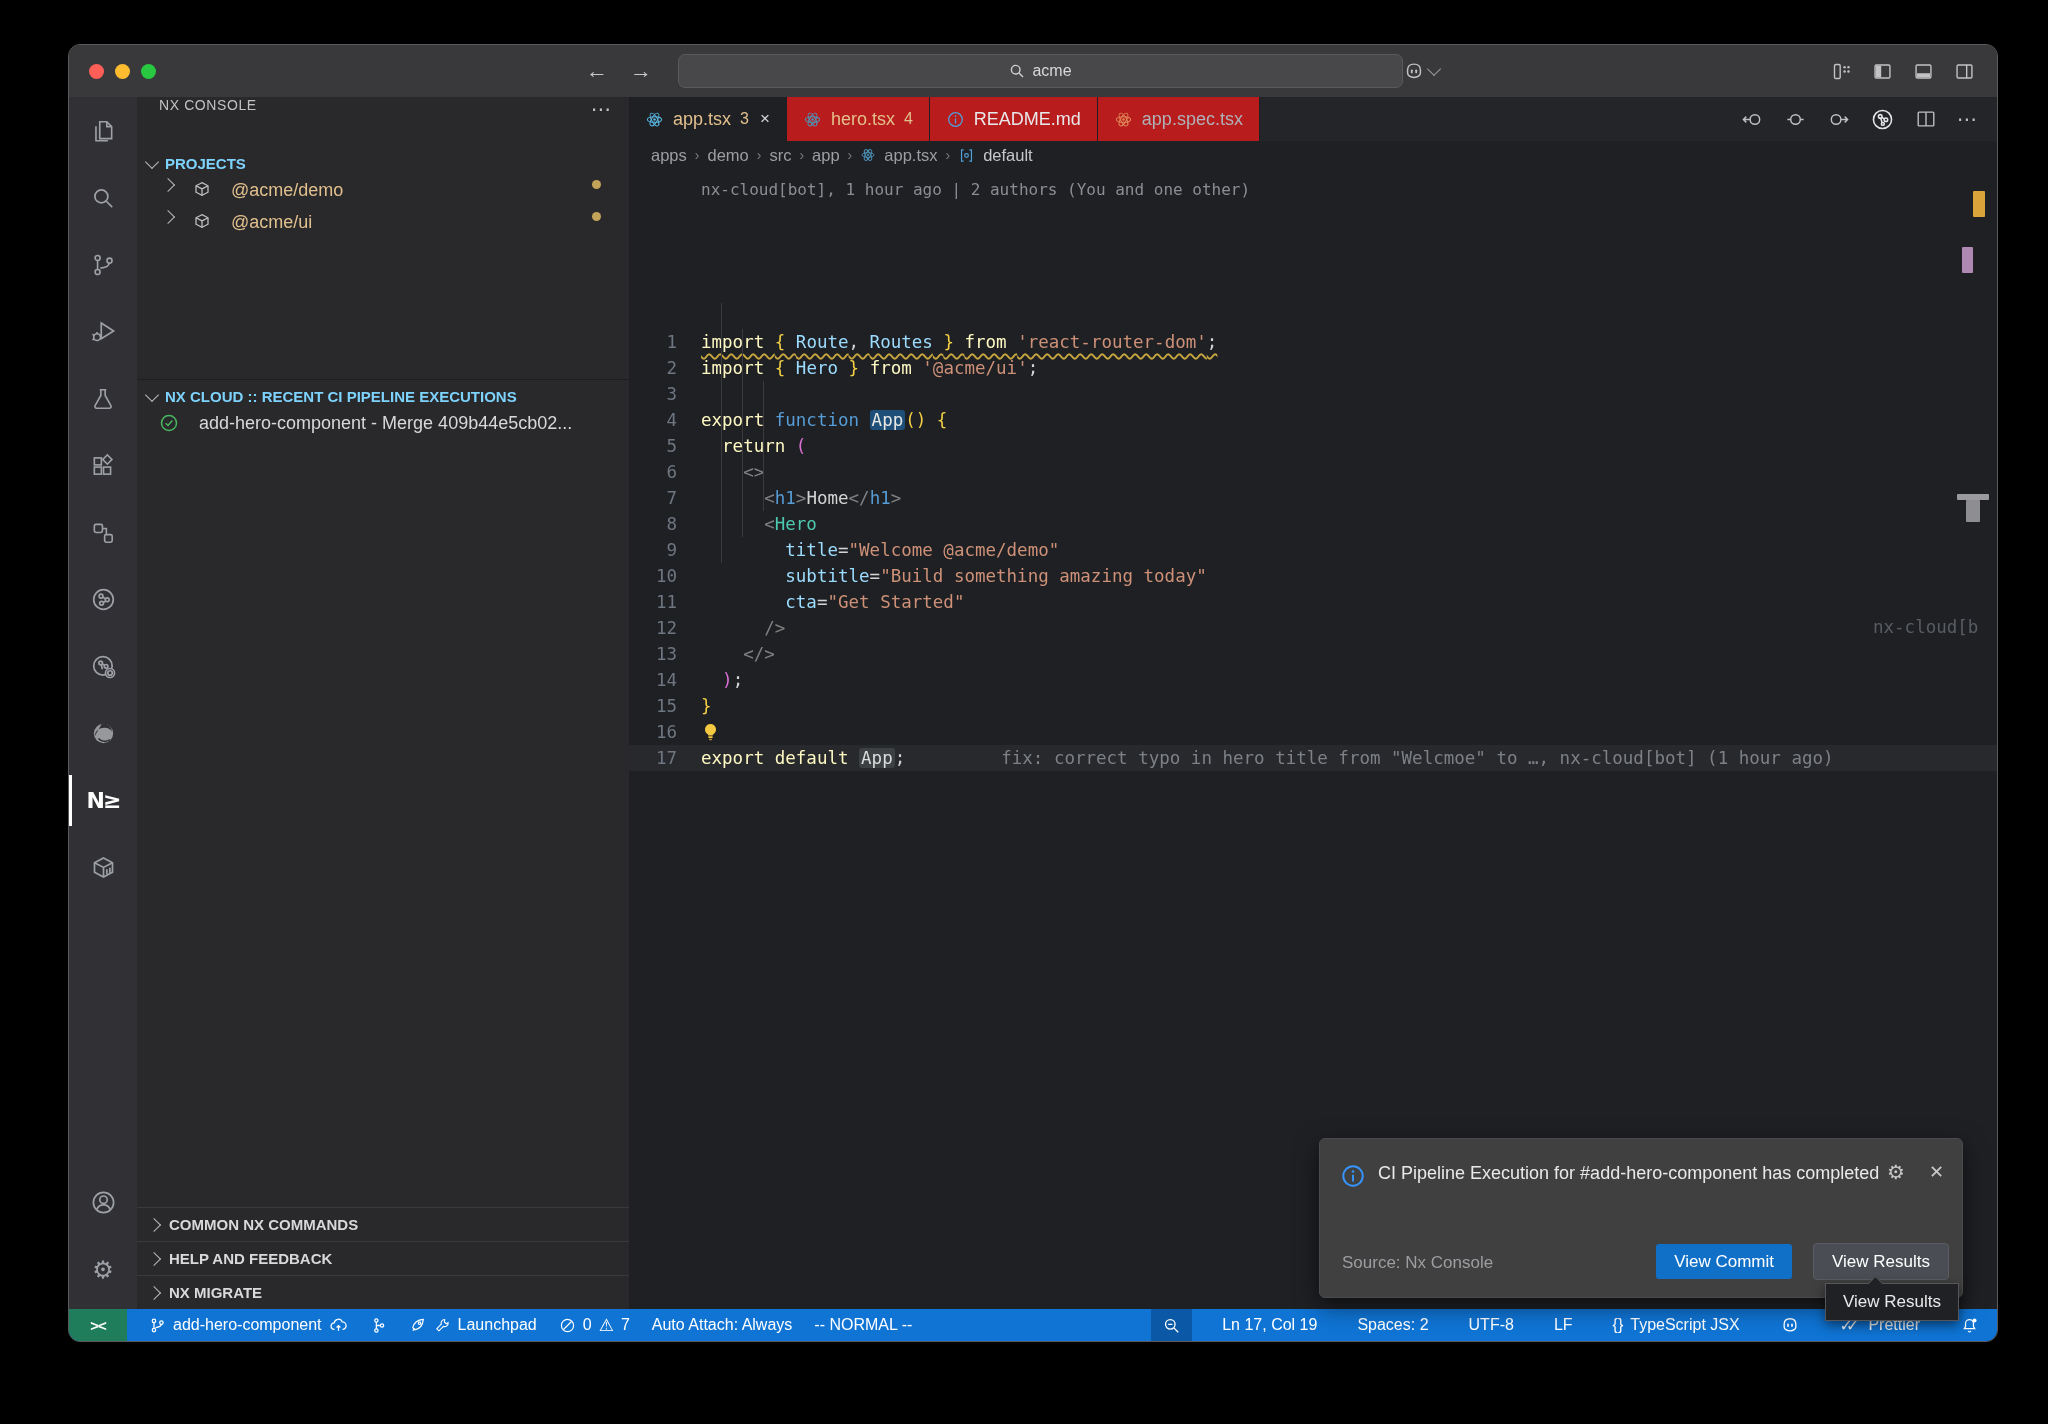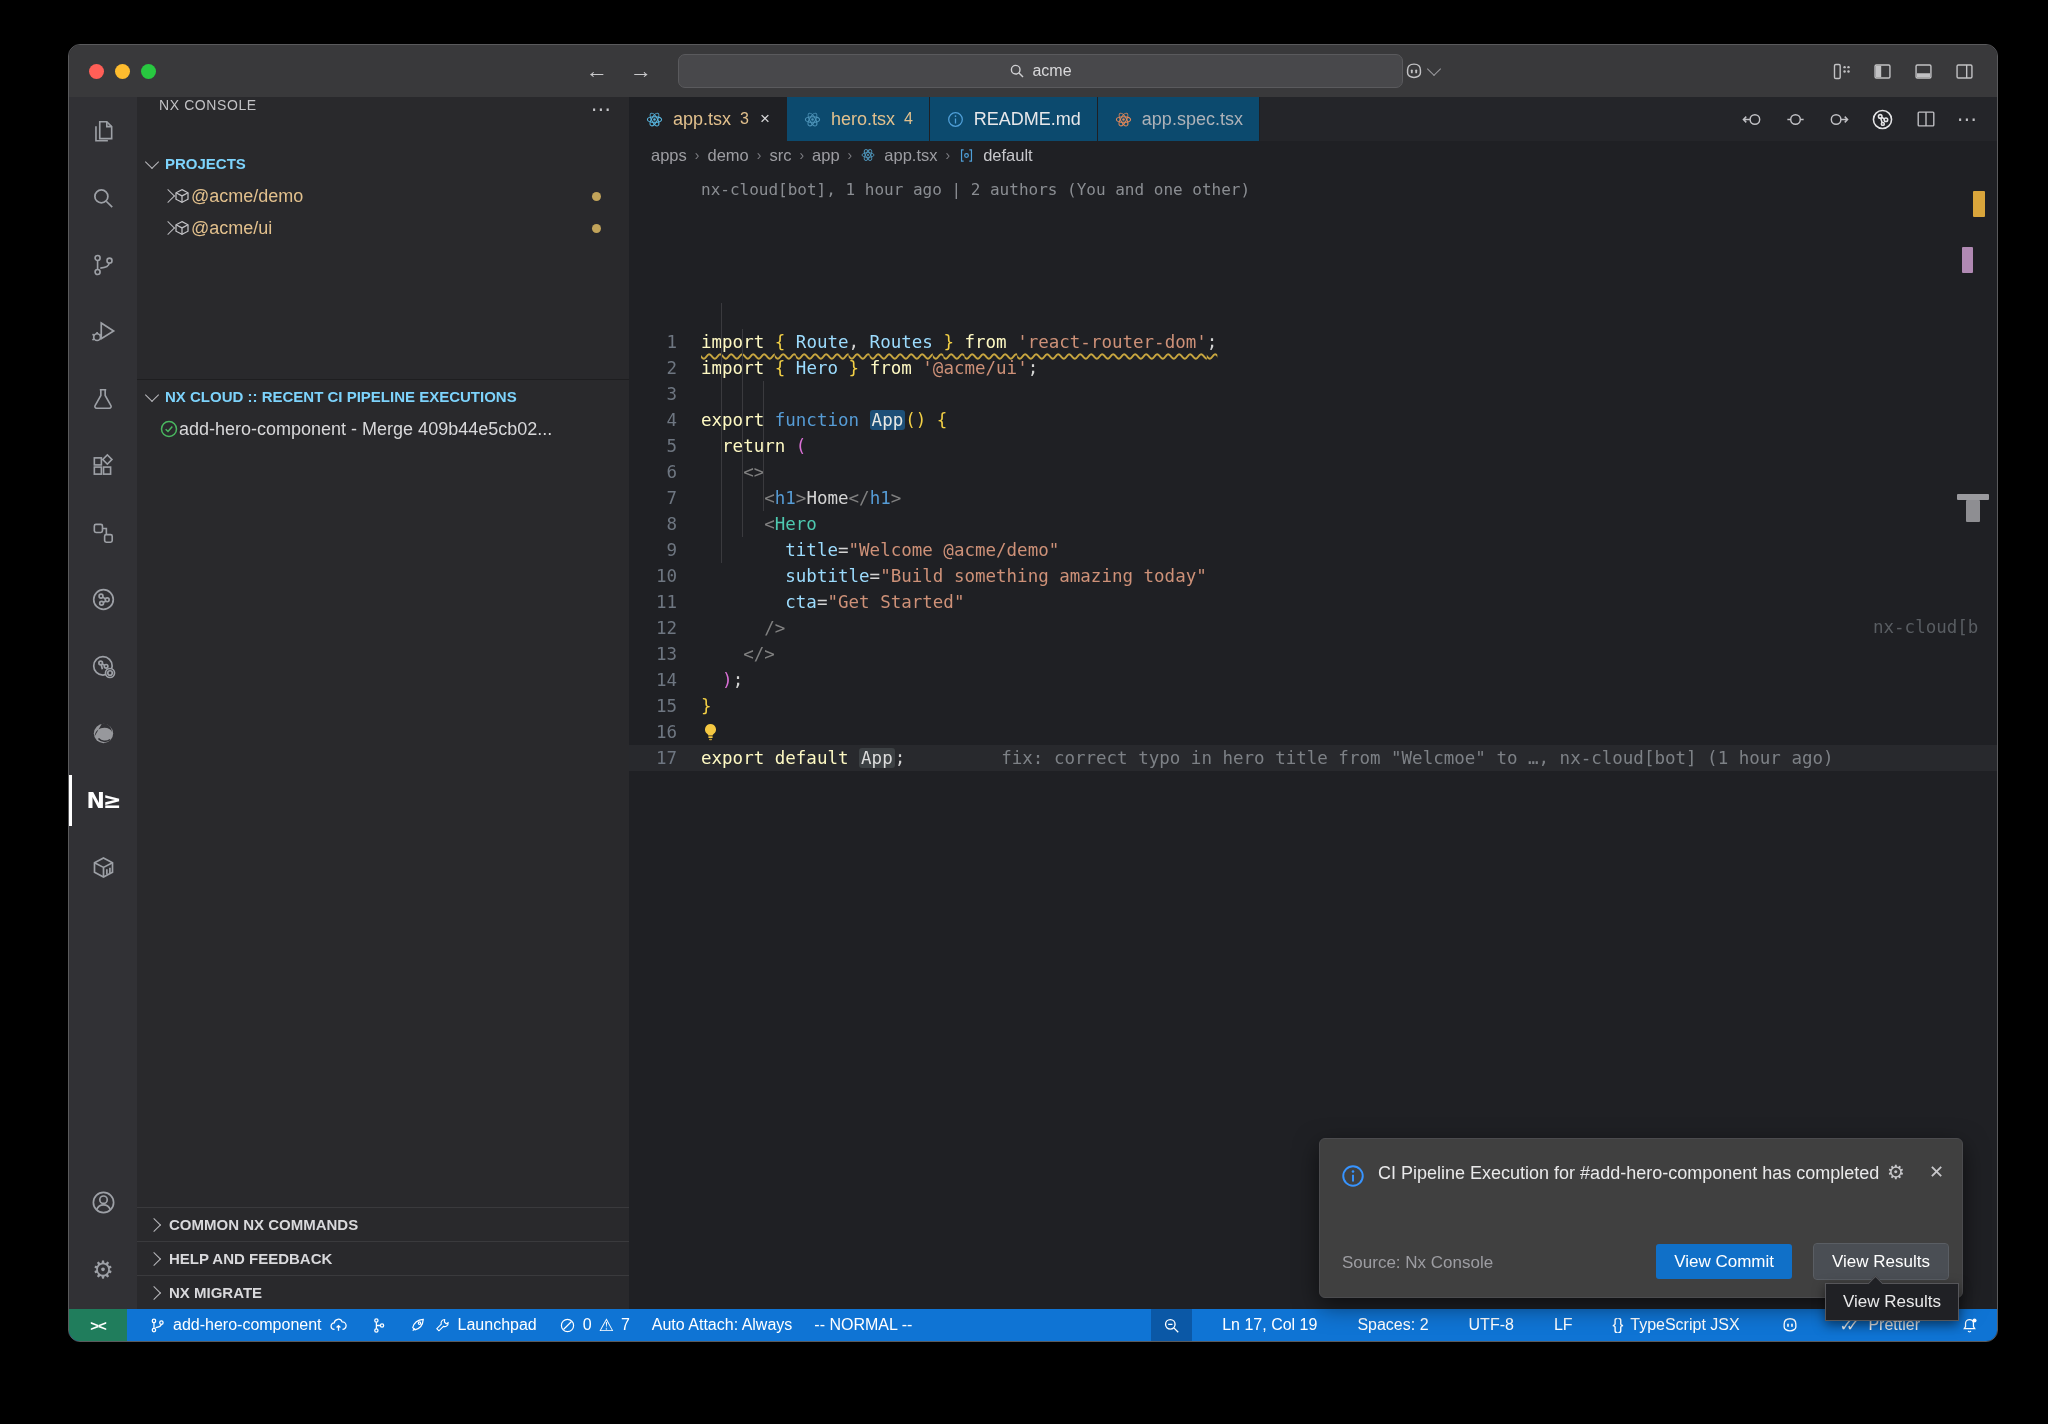--- a/index.html
+++ b/index.html
@@ -26,34 +26,34 @@
   .ab-item.active{color:#ffffff}
   .ab-item.active:before{content:"";position:absolute;left:0;top:8px;bottom:8px;width:3px;background:#fff}
   .ab-bottom{margin-top:auto;width:100%;display:flex;flex-direction:column;align-items:center;padding-bottom:6px}
   .nx-logo{font-weight:bold;font-size:22px;letter-spacing:-2px;color:#fff;font-family:"DejaVu Sans",sans-serif}
   .gear-glyph{font-size:24px;line-height:1;color:#9da0a6}
   
   .sidebar{position:absolute;left:68px;top:52px;width:492px;bottom:32px;background:#29292c;border-right:1px solid #1b1b1d}
   .sb-header{height:50px;display:flex;align-items:flex-start;padding:0 16px 0 22px;color:#c2c2c5;font-size:14px;letter-spacing:.6px}
   .sb-header .more{margin-left:auto;color:#c5c5c8;font-size:20px;letter-spacing:2px}
   .sb-section{height:33px;display:flex;align-items:center;gap:8px;padding-left:10px;font-weight:bold;font-size:15px;color:#7dd3fc}
-  .sb-item{height:32px;display:flex;align-items:center;gap:0;padding-left:26px;font-size:18px;color:#d8d8da;position:relative}
+  .sb-item{height:32px;display:flex;gap:20px;padding-left:26px;font-size:18px;color:#d8d8da;position:relative}
   .sb-item .lbl-mod{color:#e2c08d}
   .sb-item .dot{position:absolute;right:28px;width:9px;height:9px;border-radius:50%;background:#c1a35a}
   .chev{width:9px;height:9px;border-right:1.6px solid #b9b9bd;border-bottom:1.6px solid #b9b9bd;flex:none}
   .chev.down{transform:rotate(45deg);margin-top:-4px}
   .chev.right{transform:rotate(-45deg)}
   .sb-cloud{position:absolute;left:0;right:0;top:282px;border-top:1px solid #1e1e20}
   .sb-bottomrows{position:absolute;left:0;right:0;bottom:0}
   .sb-collapse{height:33px;border-top:1px solid #3a3a3d;display:flex;align-items:center;gap:10px;padding-left:12px;
                font-weight:bold;font-size:15px;color:#d9d9dc;background:#29292c}
   
   .editor{position:absolute;left:560px;top:52px;right:0;bottom:32px;background:#1f2024;overflow:hidden}
   .tabbar{position:absolute;left:0;top:0;right:0;height:44px;background:#242529;display:flex}
-  .tab{display:flex;align-items:center;gap:9px;padding:0 16px;background:#0c4a6e;border-right:1px solid #1f2024;font-size:18px;color:#aeb2b8}
+  .tab{display:flex;align-items:center;gap:9px;padding:0 16px;background:#b91c1c;border-right:1px solid #1f2024;font-size:18px;color:#aeb2b8}
   .tab.active{background:#1f2024}
   .tab .mod{color:#e2c08d}
   .tab .badge{color:#e2c08d;font-size:16px}
   .tab .close{color:#d6d6d8;font-size:17px;margin-left:2px}
   .tab-actions{margin-left:auto;display:flex;align-items:center;gap:20px;padding-right:18px;color:#c0c0c4}
   .crumbs{position:absolute;left:0;top:44px;right:0;height:28px;display:flex;align-items:center;gap:8px;
           padding-left:22px;font-size:16.5px;color:#9d9da2}
   .crumbs .sep{color:#7d7d82;font-size:14px}
   .blame-top{position:absolute;left:0;top:74px;height:28px;display:flex;align-items:flex-end;padding-left:72px;
              color:#8a8d92;font-size:16px;font-family:"DejaVu Sans Mono",monospace}

